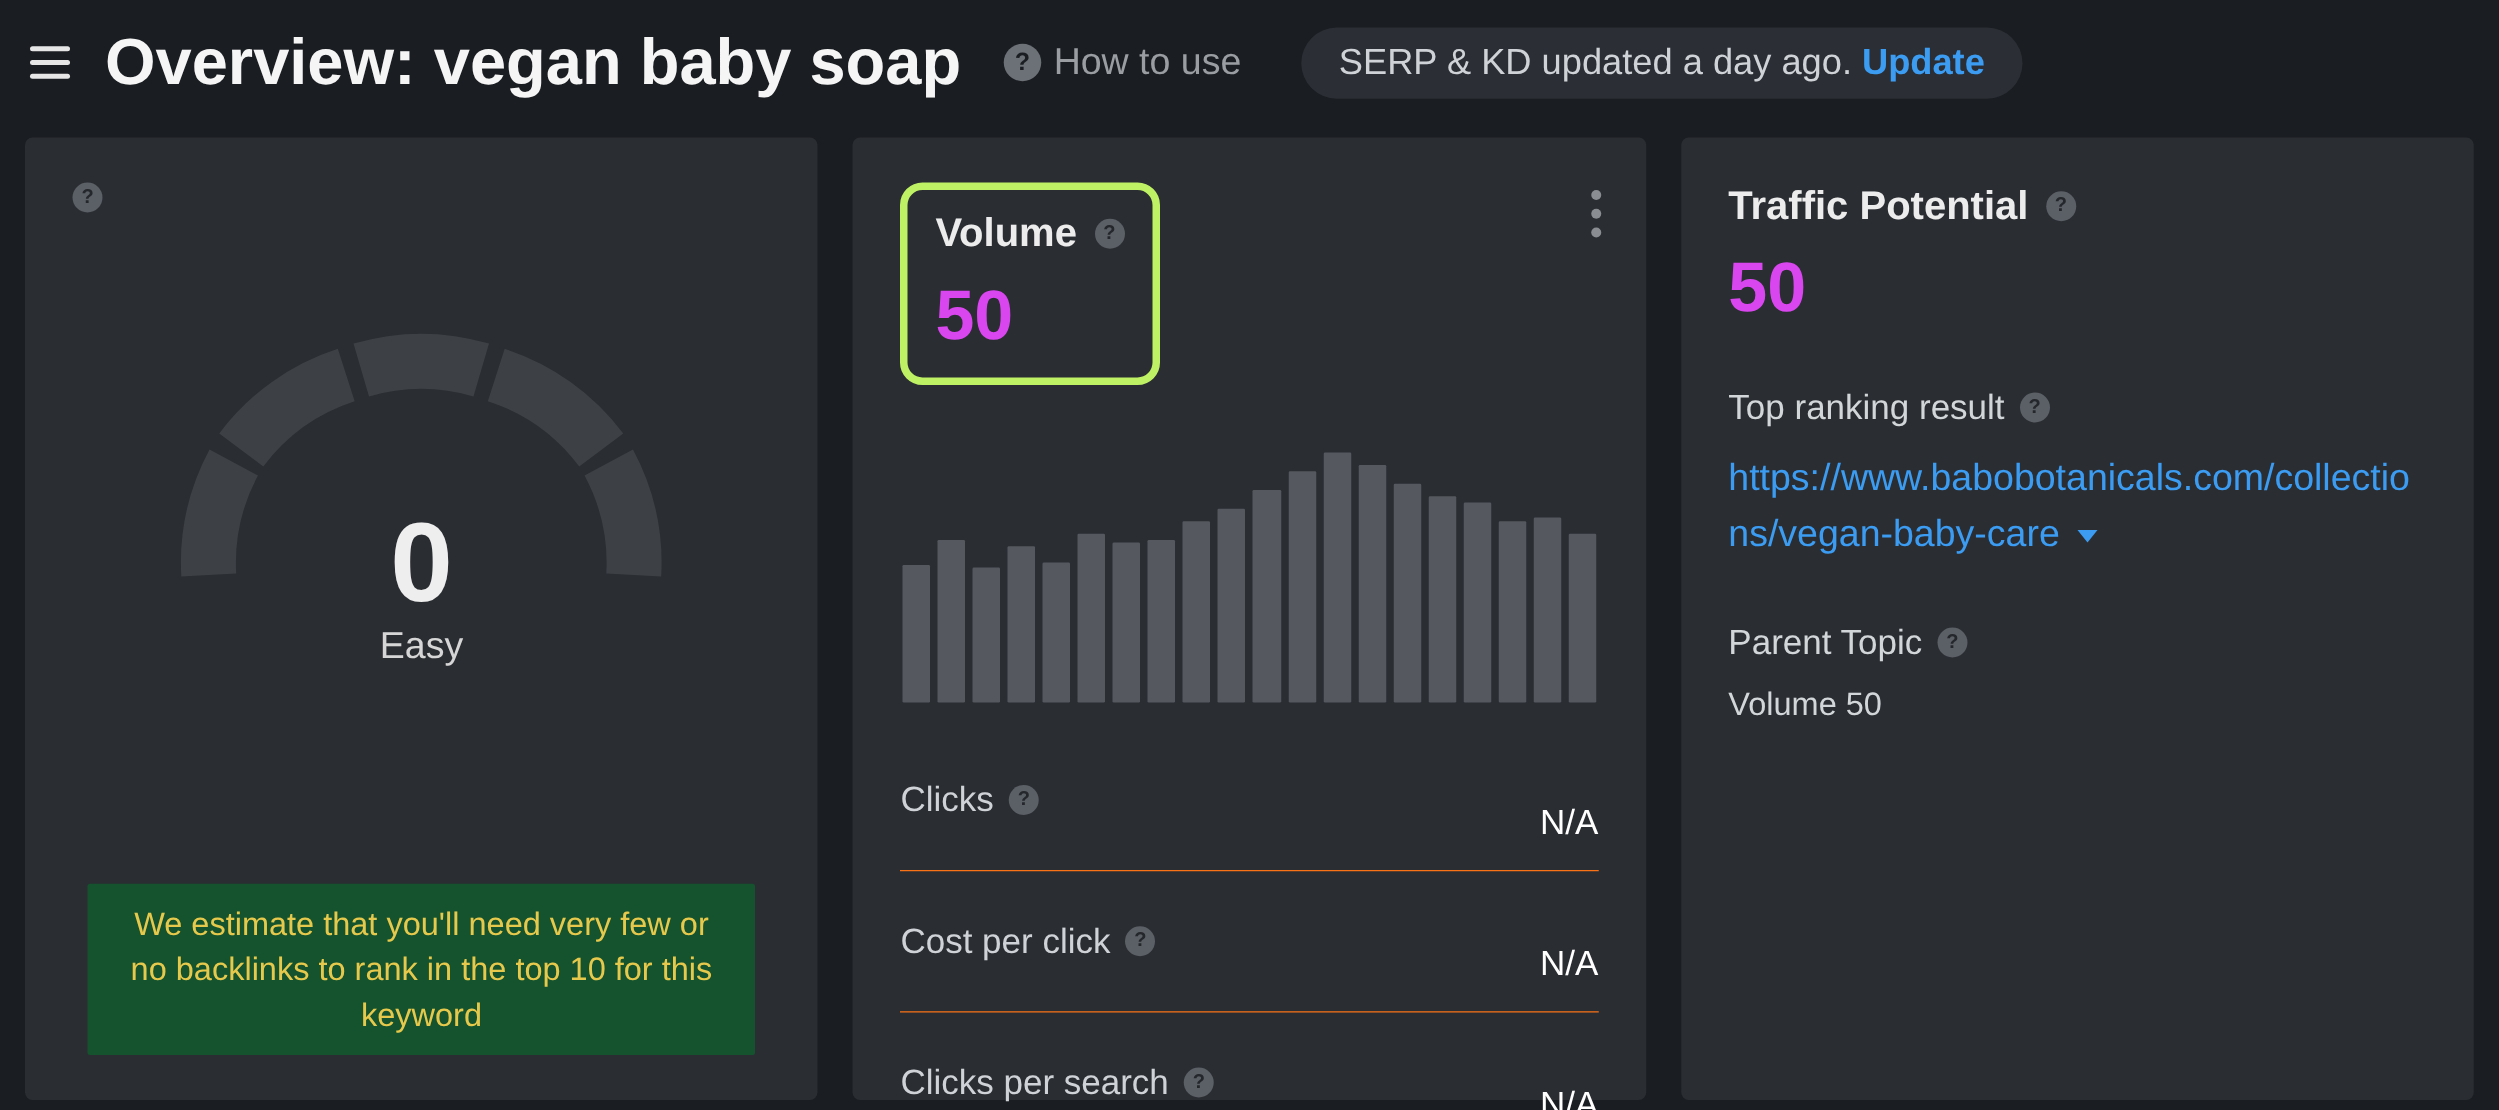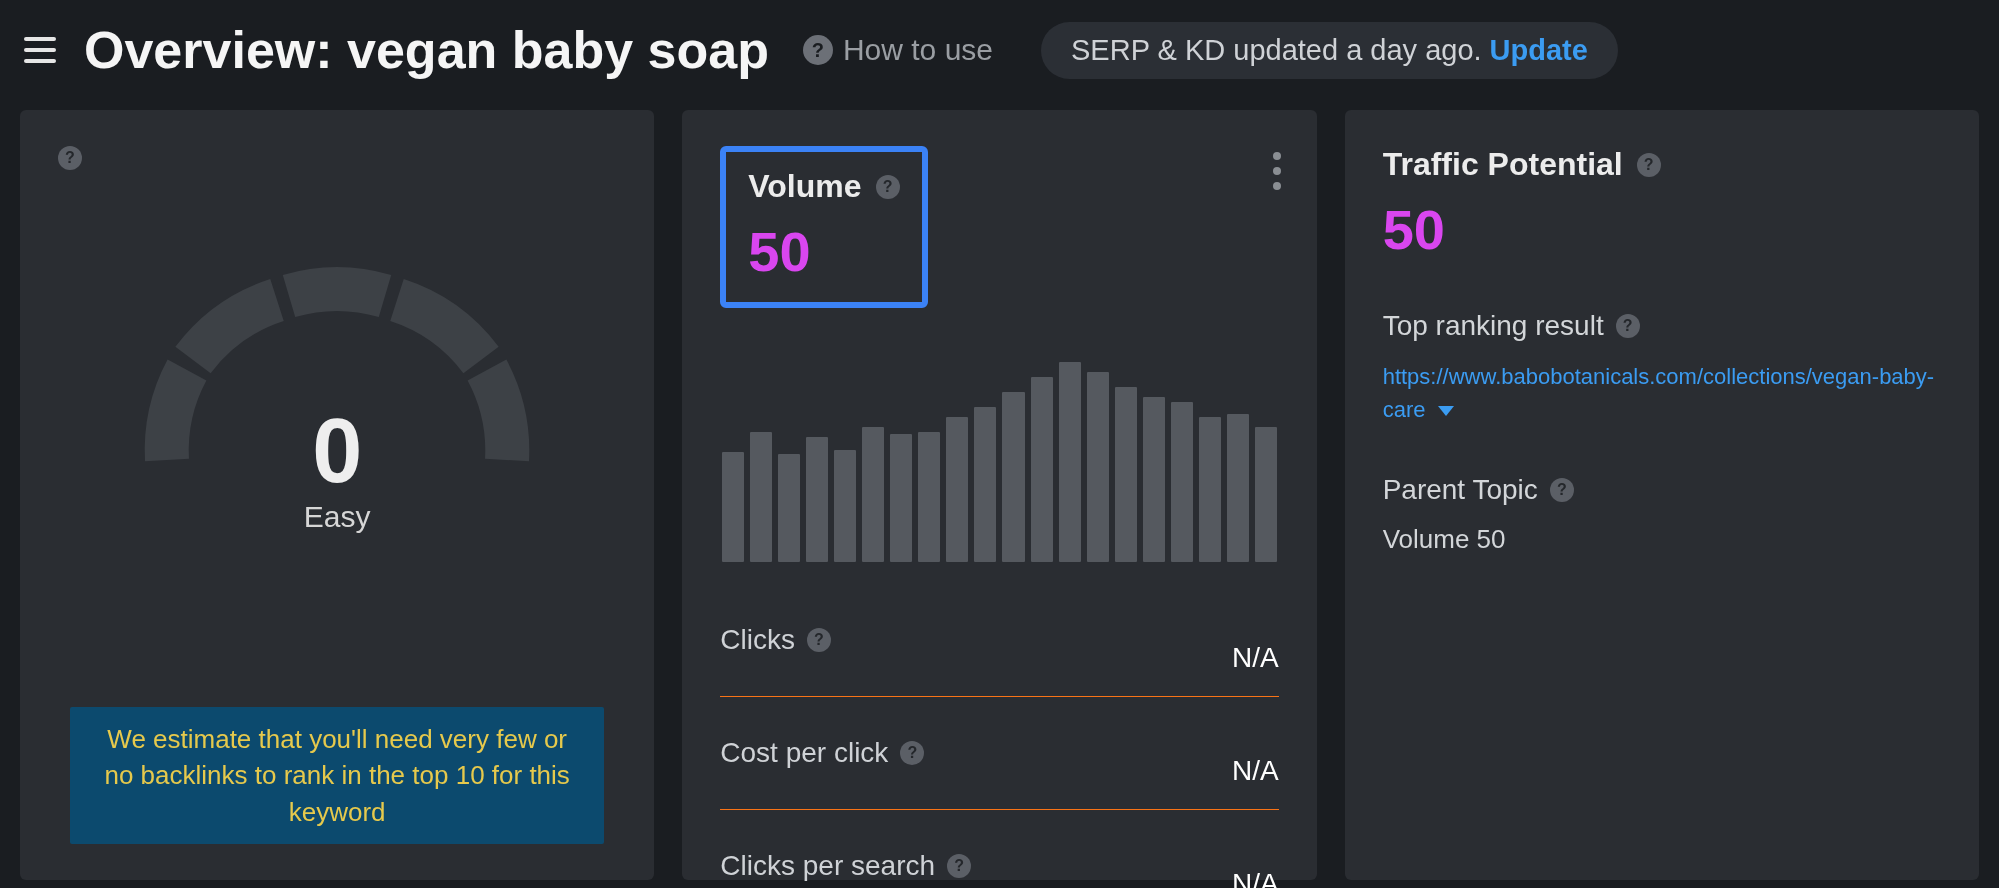--- a/index.html
+++ b/index.html
@@ -71,27 +71,27 @@
   .gauge { width: 420px; height: 230px; }
   .gauge-value {
     position: absolute; top: 150px; left: 0; right: 0; text-align:center;
     font-size: 90px; font-weight: 600; color: #eee;
   }
   .gauge-label {
     text-align:center; font-size: 30px; color: #d6d6d6; margin-top: 20px;
   }
   .kd-note {
     position:absolute; left: 50px; right: 50px; bottom: 36px;
-    background: #0c4a6e; color: #e6c94c; text-align:center;
+    background: #14532d; color: #e6c94c; text-align:center;
     font-size: 26px; line-height: 1.4; padding: 14px 20px; border-radius: 2px;
   }
 
   
   .vol-highlight {
-    border: 6px solid #3b82f6; border-radius: 6px;
+    border: 6px solid #bef264; border-radius: 18px;
     padding: 16px 22px 18px 22px; display: inline-block;
   }
   .kebab {
     position:absolute; top: 42px; right: 36px;
     display:flex; flex-direction:column; gap: 7px; cursor:pointer;
   }
   .kebab span { width: 8px; height: 8px; background:#8a8e93; border-radius:50%; }
   .bars {
     display:flex; align-items:flex-end; gap: 6px; height: 210px;
     margin-top: 44px; padding: 0 2px;
@@ -105,21 +105,21 @@
   .metric-row:first-of-type { border-top: none; margin-top: 22px; }
   .metric-row .label { display:flex; align-items:center; gap: 12px; }
   .metric-row .value { color: #ffffff; margin-top: 36px; }
 
   
   .sub-label {
     font-size: 28px; color: #d3d6d9;
     display:flex; align-items:center; gap:12px; margin-top: 48px;
   }
   .tp-url {
-    color: #3b9cf2; font-size: 22px; line-height: 1.5; margin-top: 18px;
+    color: #3b9cf2; font-size: 30px; line-height: 1.5; margin-top: 18px;
     word-break: break-all; cursor:pointer;
   }
   .caret-down {
     display:inline-block; width:0; height:0;
     border-left: 8px solid transparent; border-right: 8px solid transparent;
     border-top: 10px solid #3b9cf2; margin-left: 6px; vertical-align: middle;
   }
   .parent-topic-link {
     color: #3b9cf2; font-size: 32px; margin-top: 18px; cursor:pointer;
   }

